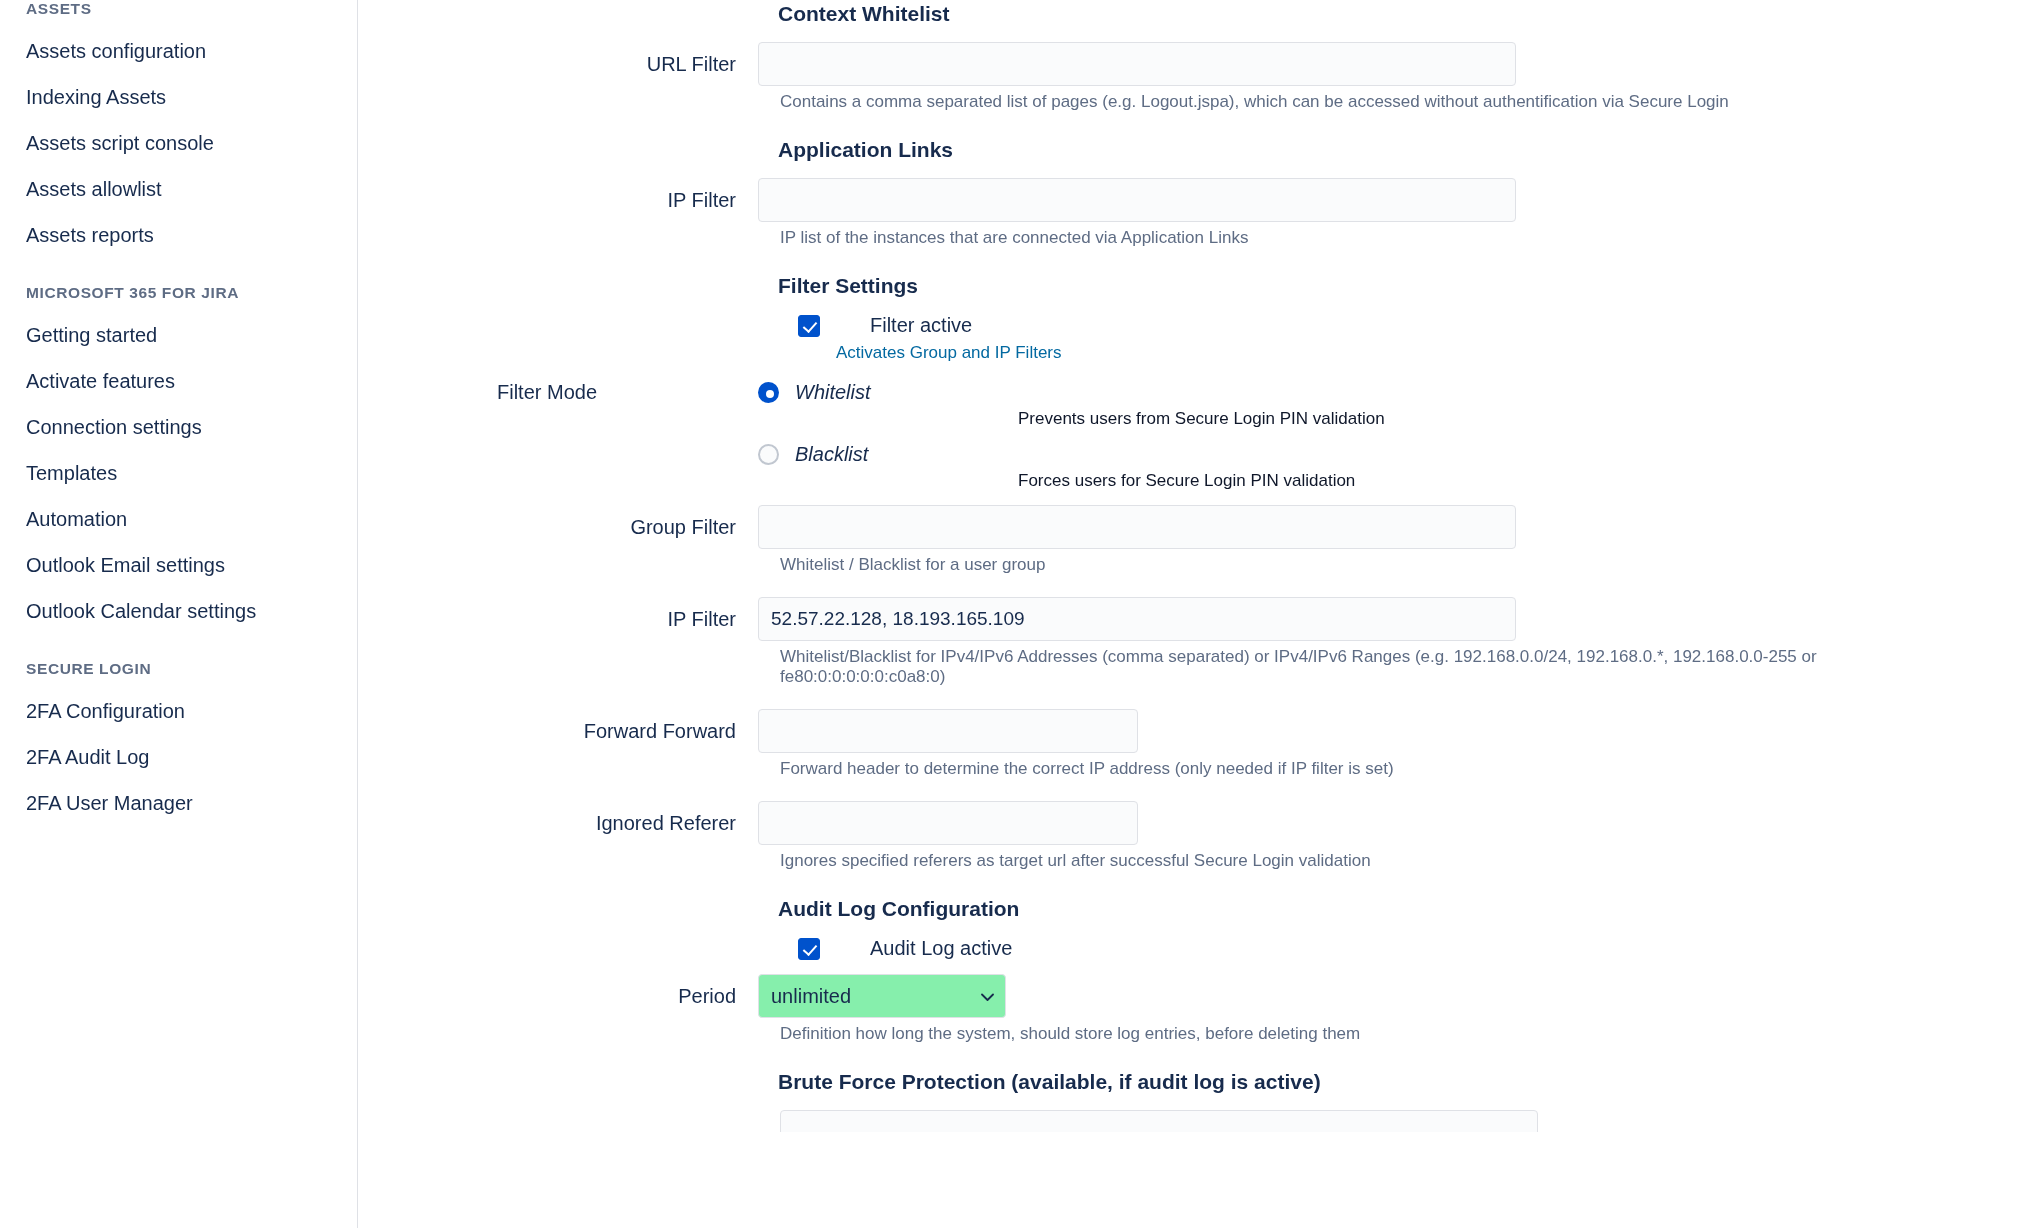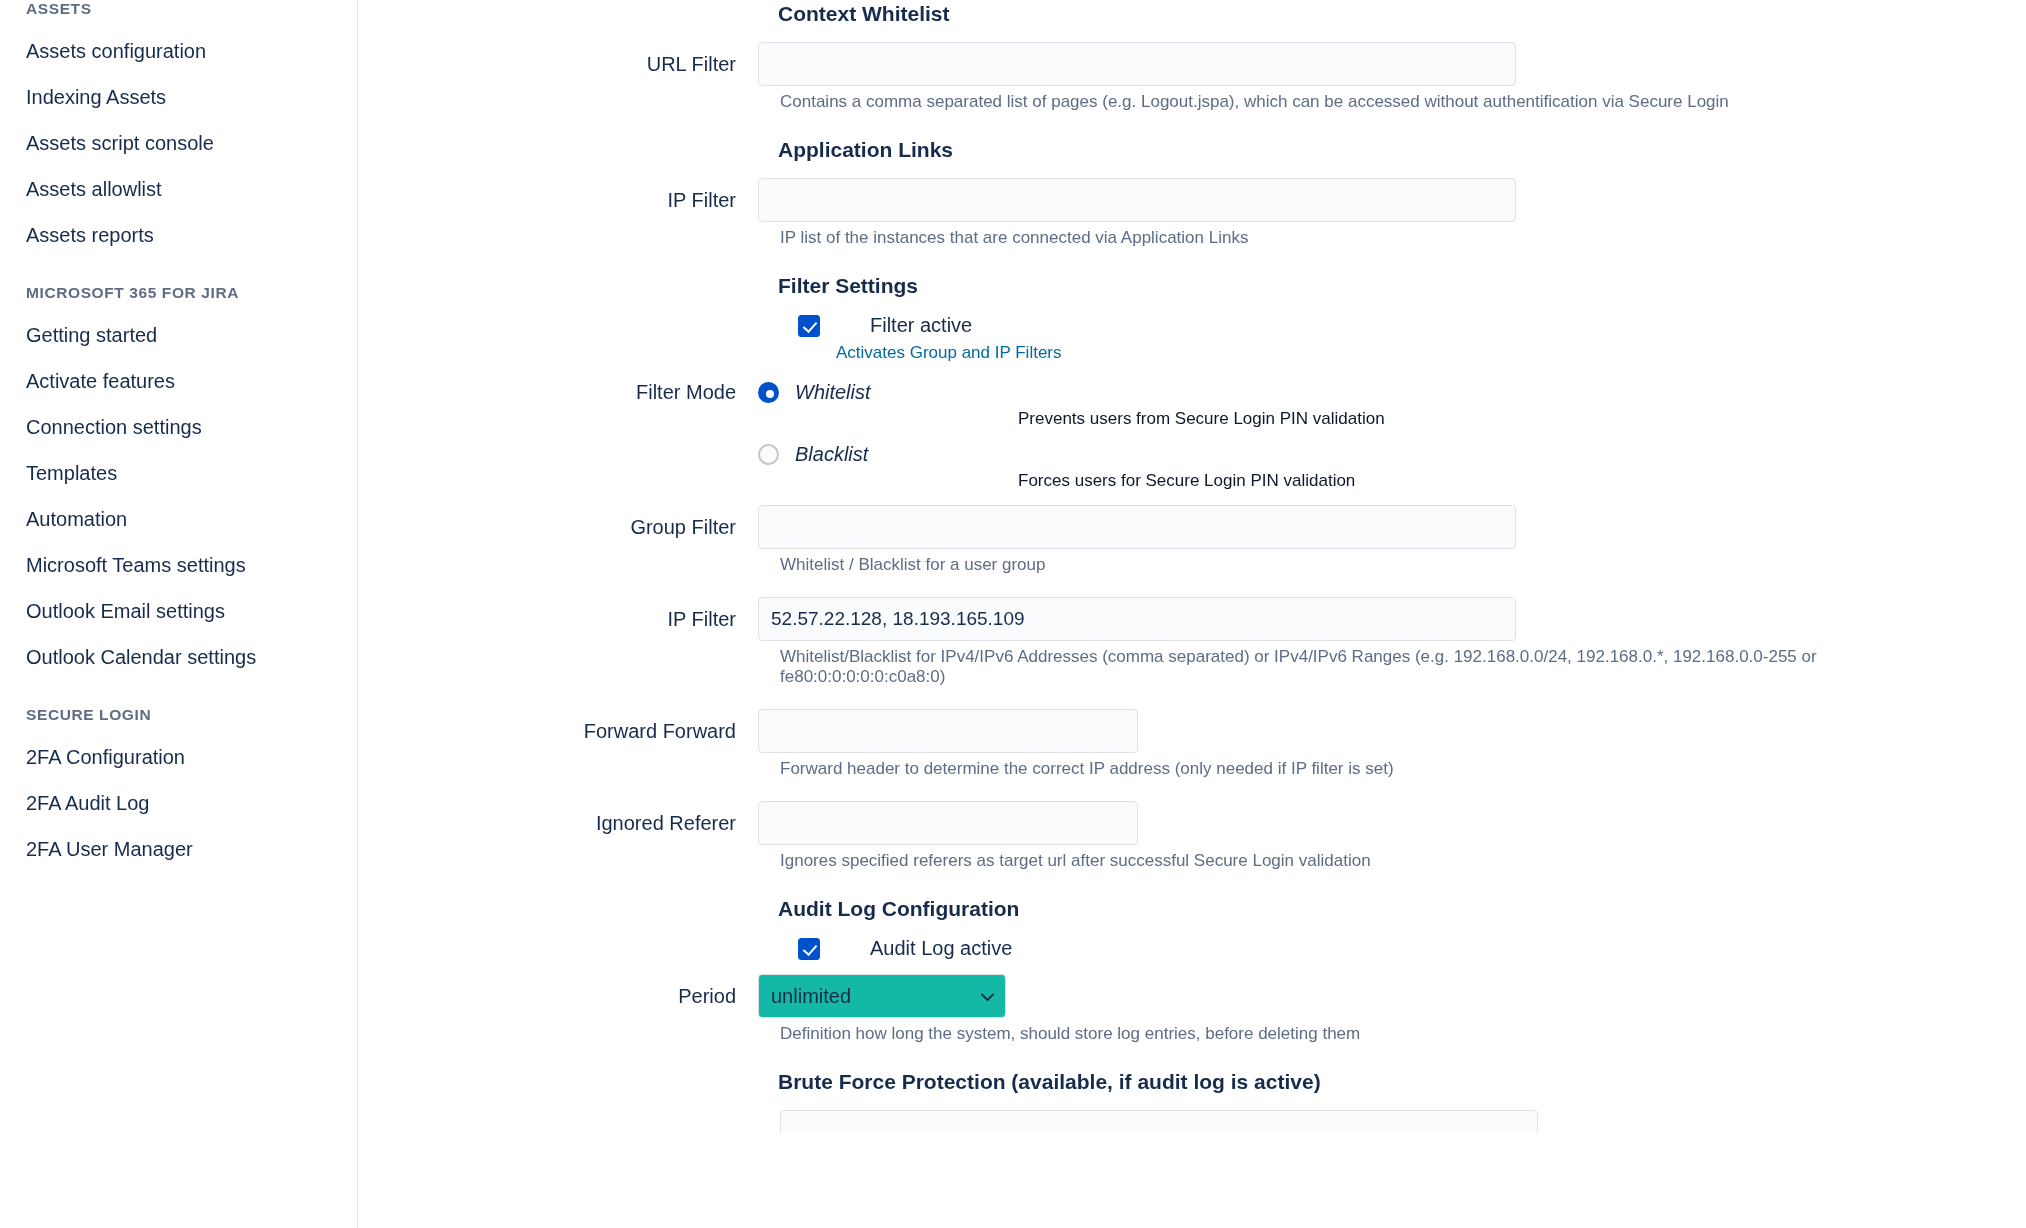--- a/index.html
+++ b/index.html
@@ -133,21 +133,21 @@
 
   
   .radio-row {
     display: flex;
     align-items: center;
     margin-bottom: 2px;
   }
   .radio-label-col {
     width: 400px;
     flex: 0 0 400px;
-    text-align: right;
+    text-align: center;
     padding-right: 22px;
     font-size: 20px;
     color: #172b4d;
   }
   .radio-label-col.blank { visibility: hidden; }
   .rb {
     width: 21px; height: 21px;
     border-radius: 50%;
     border: 2px solid #c1c7d0;
     background: #fafbfc;
@@ -182,21 +182,21 @@
     position: relative;
     display: inline-block;
   }
   select.field-select {
     appearance: none;
     -webkit-appearance: none;
     height: 44px;
     width: 248px;
     border: 1px solid #dfe1e6;
     border-radius: 4px;
-    background: #14b8a6;
+    background: #86efac;
     font-size: 20px;
     color: #172b4d;
     padding: 0 40px 0 12px;
     font-family: "Liberation Sans", sans-serif;
     outline: none;
     cursor: pointer;
   }
   .select-chevron {
     position: absolute;
     right: 14px; top: 50%;
@@ -228,21 +228,20 @@
       <div class="side-item">Assets reports</div>
     </div>
 
     <div class="side-group">
       <div class="side-heading">MICROSOFT 365 FOR JIRA</div>
       <div class="side-item">Getting started</div>
       <div class="side-item">Activate features</div>
       <div class="side-item">Connection settings</div>
       <div class="side-item">Templates</div>
       <div class="side-item">Automation</div>
-      <div class="side-item">Microsoft Teams settings</div>
       <div class="side-item">Outlook Email settings</div>
       <div class="side-item">Outlook Calendar settings</div>
     </div>
 
     <div class="side-group">
       <div class="side-heading">SECURE LOGIN</div>
       <div class="side-item">2FA Configuration</div>
       <div class="side-item">2FA Audit Log</div>
       <div class="side-item">2FA User Manager</div>
     </div>

